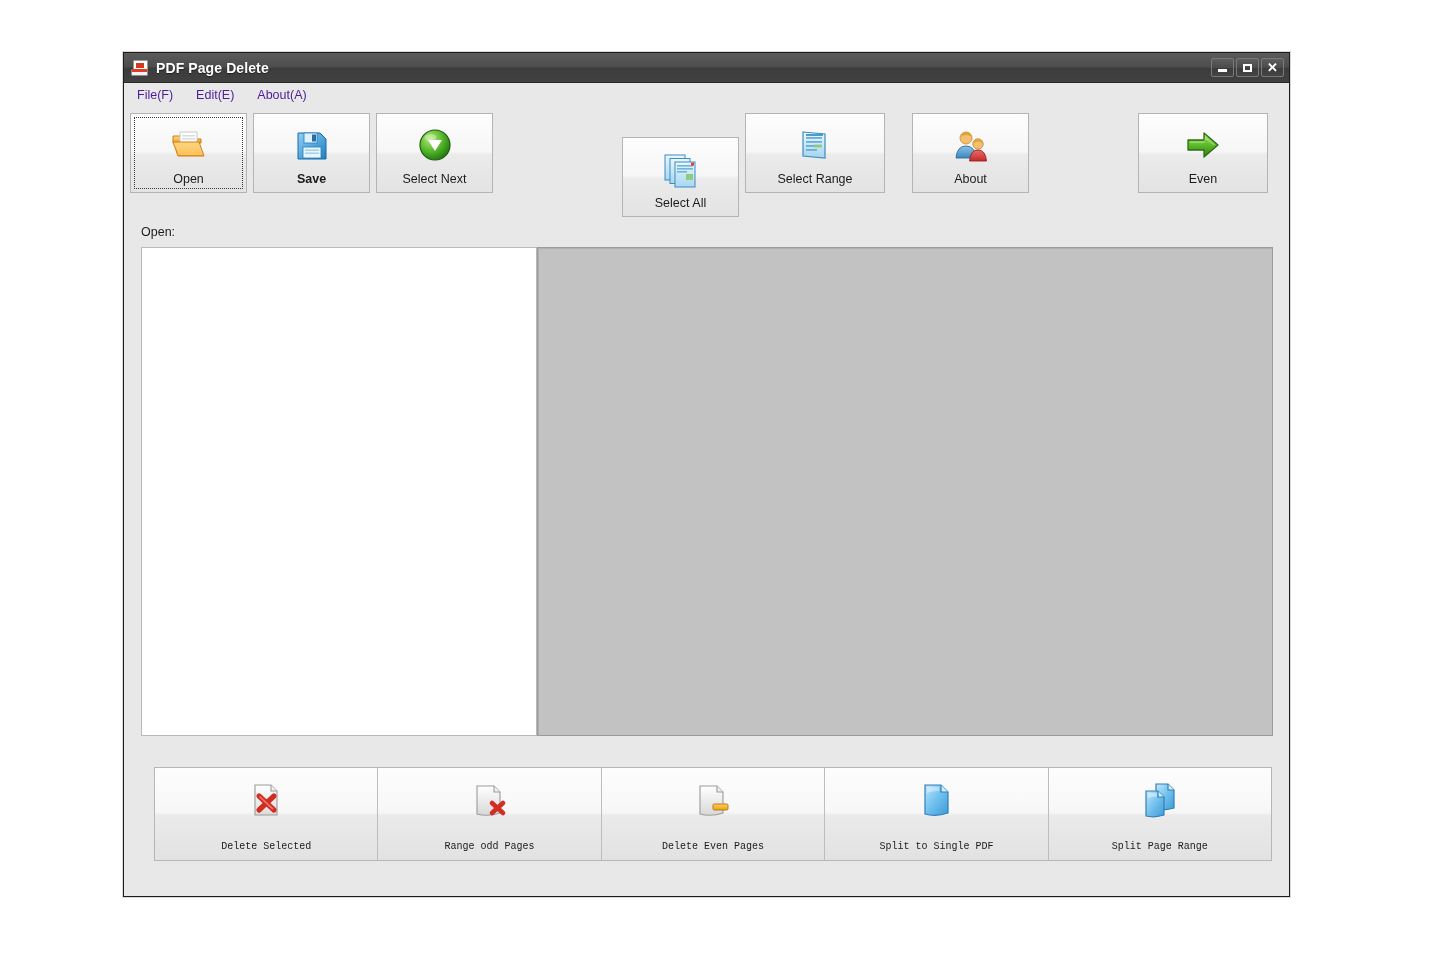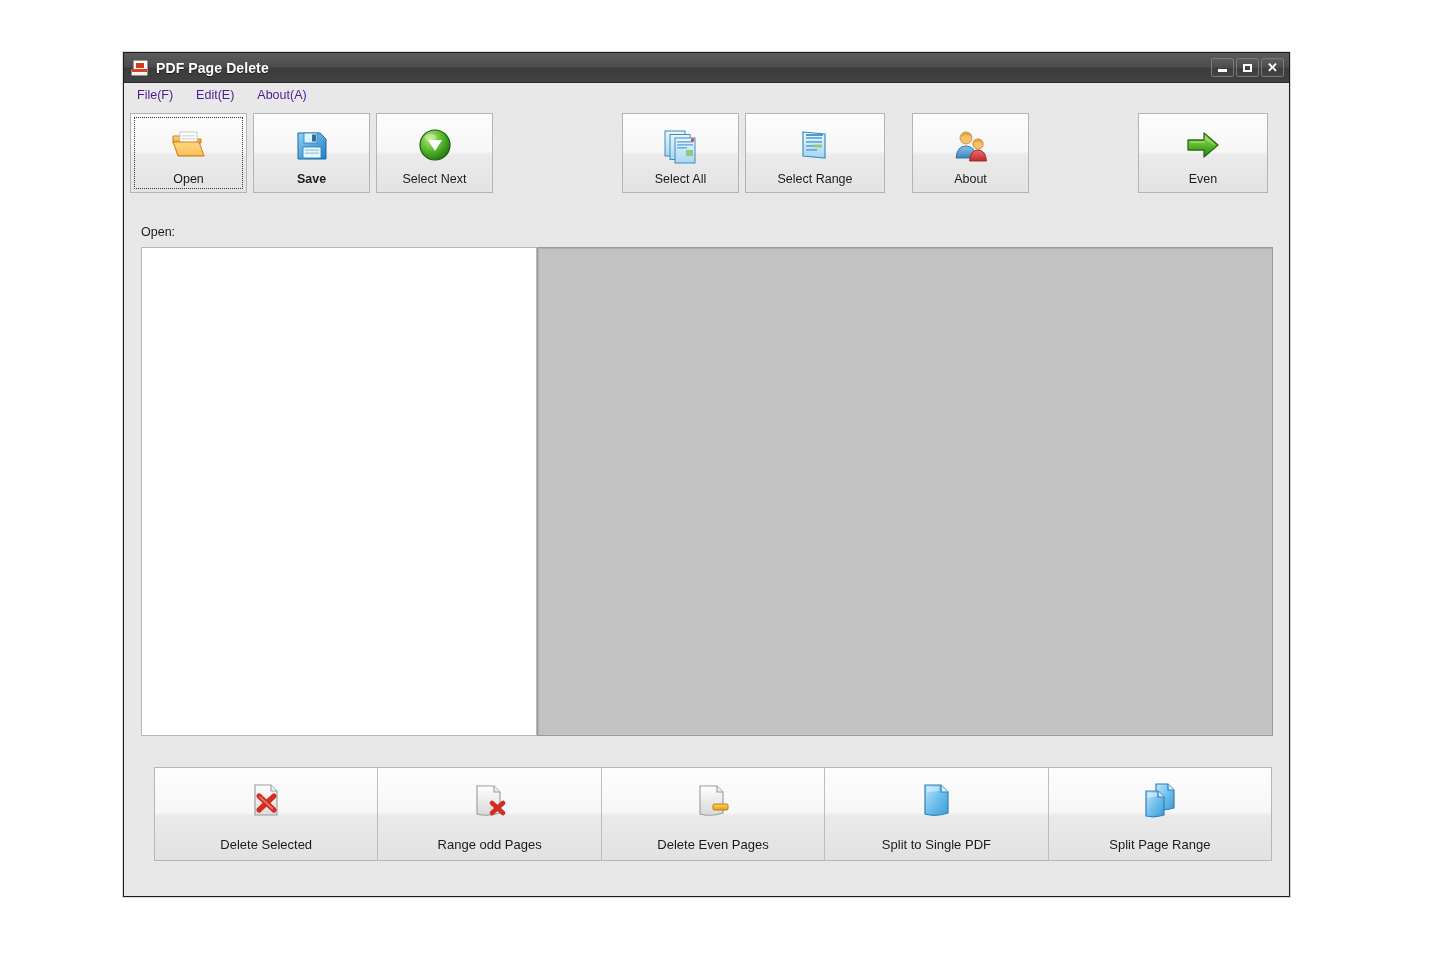--- a/index.html
+++ b/index.html
@@ -214,23 +214,24 @@
     border-right: 1px solid #bdbdbd;
     display: flex;
     flex-direction: column;
     align-items: center;
     justify-content: flex-end;
     padding-bottom: 8px;
     box-sizing: border-box;
   }
   .bb-btn:last-child { border-right: none; }
   .bb-btn .bb-label {
-    font-size: 13px;
+    font-size: 10px;
     color: #1b1b1b;
     white-space: nowrap;
+    font-family: Liberation Mono, monospace;
   }
   .bb-btn .bb-icon {
     position: absolute;
     top: 12px;
     left: 50%;
     transform: translateX(-50%);
     width: 40px;
     height: 40px;
   }
 </style>
@@ -312,21 +313,21 @@
                 <stop offset="0.55" stop-color="#4eb226"></stop>
       <stop offset="1" stop-color="#1d6b0f"></stop>
               </radialGradient>
             </defs>
     <circle cx="20" cy="20" r="15" fill="url(#gd1)" stroke="#1c5c0d" stroke-width="1.2"></circle>
     <path d="M13 15 h14 l-7 11 z" fill="#ffffff"></path>
     <ellipse cx="15.5" cy="12.5" rx="6" ry="3.4" fill="#ffffff" opacity="0.33"></ellipse>
           </svg></div>
         <div class="tb-label">Select Next</div>
       </div>
-      <div class="tb-btn" style="left: 498px; width: 117px;">
+      <div class="tb-btn" style="left: 498px; width: 117px; margin-top: 24px;">
         <div class="tb-icon"><svg width="40" height="40" viewBox="0 0 40 40" xmlns="http://www.w3.org/2000/svg">
     <defs>
               <linearGradient id="sp1" x1="0" y1="0" x2="0" y2="1">
       <stop offset="0" stop-color="#eaf6fd"></stop>
                 <stop offset="1" stop-color="#a8d7f0"></stop>
               </linearGradient>
             </defs>
     <g stroke="#3f8cbf" stroke-width="1">
       <rect x="4" y="6" width="20" height="25" fill="url(#sp1)"></rect>
       <rect x="9" y="9.5" width="20" height="25" fill="url(#sp1)"></rect>

